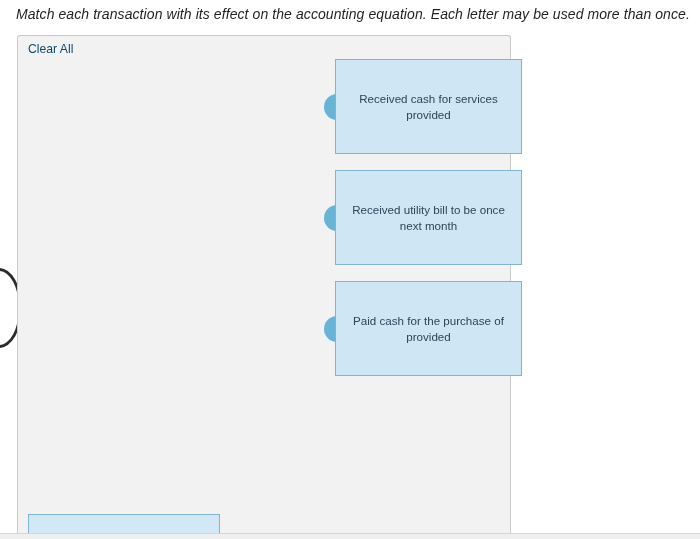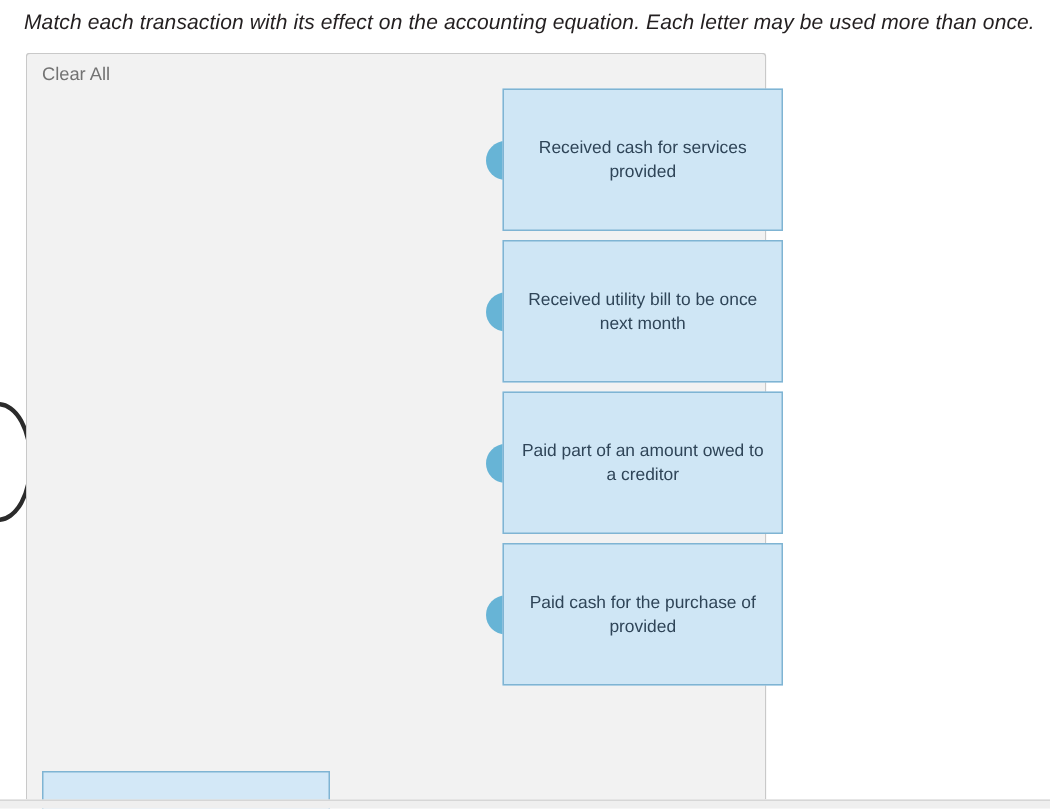--- a/index.html
+++ b/index.html
@@ -54,21 +54,21 @@
     border-radius: 3px 3px 0 0;
     box-sizing: border-box;
     overflow: visible;
   }
 
   .clear-all {
     position: absolute;
     left: 10px;
     top: 6px;
     font-size: 12.2px;
-    color: #737373;
+    color: #0c4a6e;
     text-decoration: none;
     cursor: pointer;
     font-family: "Liberation Sans", sans-serif;
   }
 
   
   .drop-slot {
     position: absolute;
     left: 10px;
     top: 478px;
@@ -83,21 +83,21 @@
   .card-column {
     position: absolute;
     left: 306px;
     top: 23px;
     width: 188px;
   }
 
   .card-wrap {
     position: relative;
     height: 95px;
-    margin-bottom: 6px;
+    margin-bottom: 16px;
   }
 
   .connector {
     position: absolute;
     left: 0px;
     top: 50%;
     transform: translateY(-50%);
     width: 13px;
     height: 26px;
     background: #67b4d6;
@@ -161,26 +161,20 @@
     </div>
 
     <div class="card-wrap">
       <span class="connector"></span>
       <div class="card">
         <span class="card-text">Received utility bill to be once next month</span>
       </div>
     </div>
 
 
-    <div class="card-wrap">
-      <span class="connector"></span>
-      <div class="card">
-        <span class="card-text">Paid part of an amount owed to a creditor</span>
-      </div>
-    </div>
 
     <div class="card-wrap">
       <span class="connector"></span>
       <div class="card">
         <span class="card-text">Paid cash for the purchase of provided</span>
       </div>
     </div>
 
   </div>
 </div>

